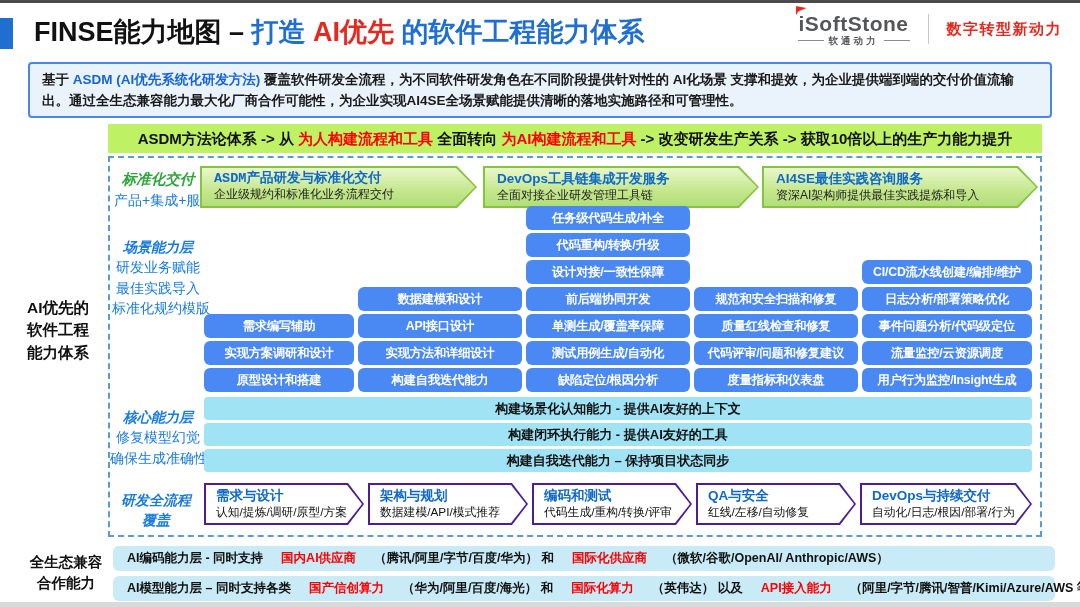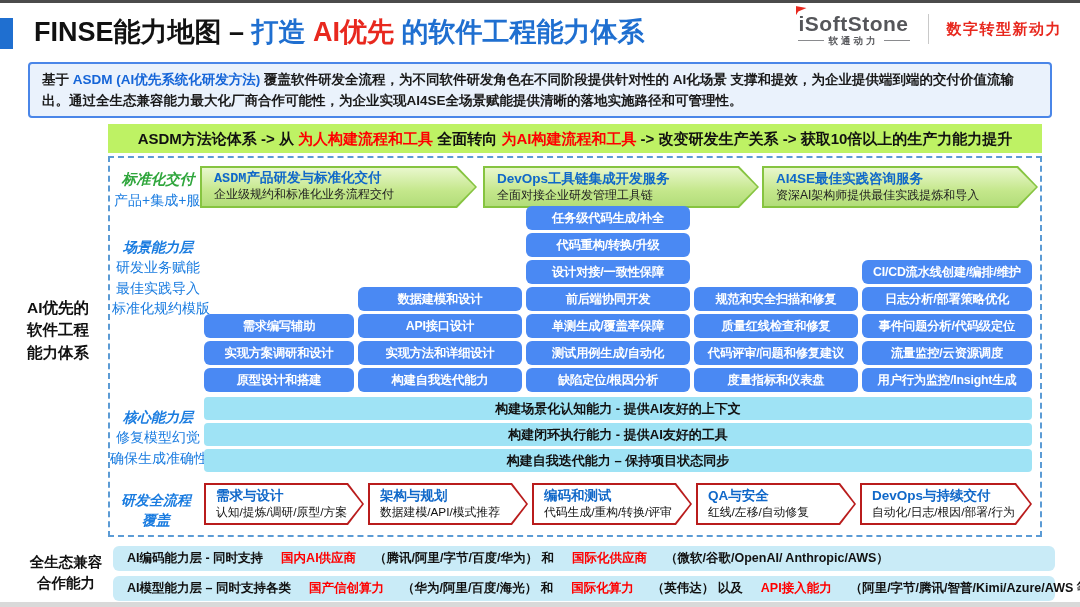--- a/index.html
+++ b/index.html
@@ -59,21 +59,21 @@
   
   .col{position:absolute;display:flex;flex-direction:column;}
   .box{height:24px;margin-bottom:3px;border-radius:6px;background:#4a89f3;color:#fff;
        font-size:12.3px;font-weight:700;display:flex;align-items:center;justify-content:center;white-space:nowrap;letter-spacing:-.2px;}
 
   
   .corebar{position:absolute;left:204px;width:828px;height:23px;background:#9fe3f5;border-radius:4px;
            display:flex;align-items:center;justify-content:center;font-size:13px;font-weight:800;color:#111;white-space:nowrap;}
 
   
-  .chev{position:absolute;top:483px;height:42px;clip-path:polygon(0 0,calc(100% - 16px) 0,100% 50%,calc(100% - 16px) 100%,0 100%);background:#b91c1c;}
+  .chev{position:absolute;top:483px;height:42px;clip-path:polygon(0 0,calc(100% - 16px) 0,100% 50%,calc(100% - 16px) 100%,0 100%);background:#4c1d95;}
   .chev-in{position:absolute;inset:2px;clip-path:polygon(0 0,calc(100% - 15px) 0,100% 50%,calc(100% - 15px) 100%,0 100%);
            background:#fff;display:flex;flex-direction:column;justify-content:center;padding:0 18px 0 10px;}
   .ch-title{font-size:13.5px;font-weight:800;color:#1068c9;line-height:1.35;white-space:nowrap;}
   .ch-sub{font-size:11.8px;color:#111;line-height:1.3;white-space:nowrap;}
 
   
   .cyanbar{position:absolute;left:113px;width:942px;height:25px;background:#c9ebf7;border-radius:6px;
            display:flex;align-items:center;padding-left:14px;box-sizing:border-box;
            font-size:12.5px;font-weight:800;color:#111;white-space:nowrap;}
   .e-red{color:#ff0000;margin:0 18px;}

